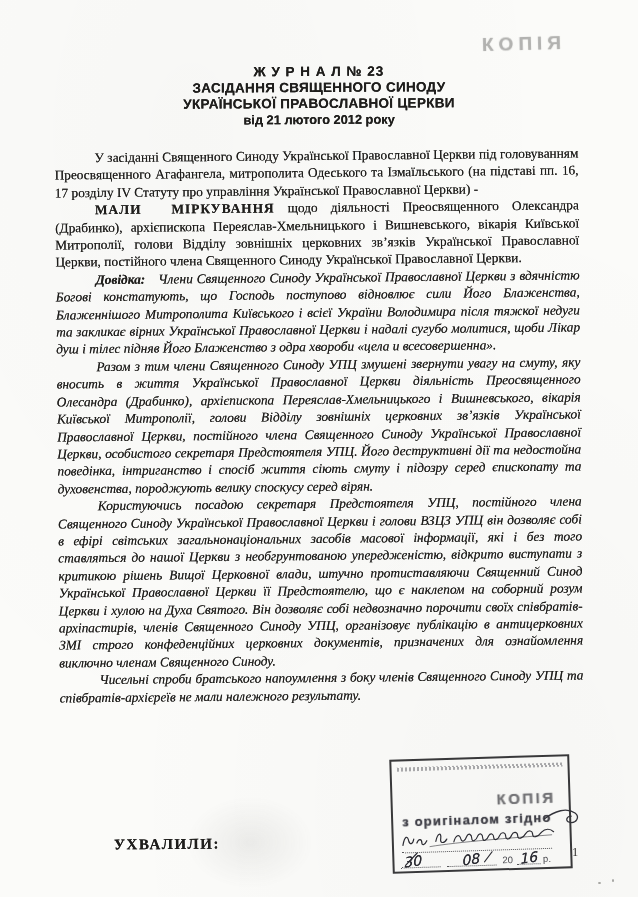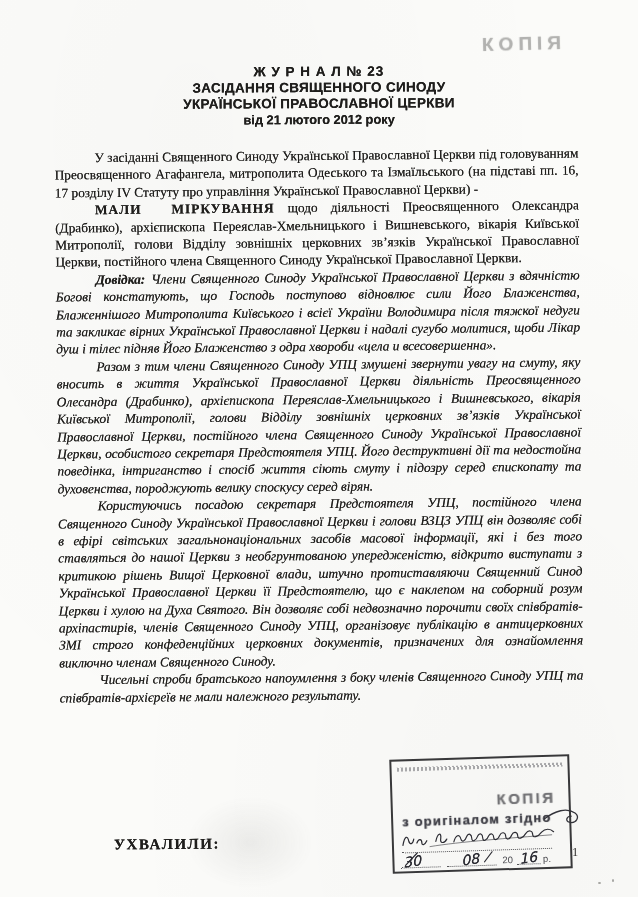--- a/index.html
+++ b/index.html
@@ -33,21 +33,21 @@
   
   .bodytext{
     position:absolute;left:57px;top:147px;width:524px;
     font-size:13.35px;line-height:17.4px;
     text-align:justify;transform:rotate(-0.55deg);
     text-shadow:0 0 0.35px rgba(32,31,29,0.85);
   }
   .bodytext p{margin:0;text-indent:40px;}
   .lead-bold{font-weight:bold;letter-spacing:1px;word-spacing:16px;}
   .ital{font-style:italic;}
-  .lead-bi{font-weight:bold;font-style:italic;margin-right:6px;}
+  .lead-bi{font-weight:bold;font-style:italic;margin-right:13px;}
   
   .resolution{
     position:absolute;left:114px;top:836px;
     font-weight:bold;font-size:15px;letter-spacing:1.5px;
     text-shadow:0 0 0.5px #1a1a1a;transform:rotate(-0.5deg);
   }
   
   .artifact{
     position:absolute;left:185px;top:795px;width:130px;height:95px;
     background:radial-gradient(ellipse at center, rgba(90,90,88,0.09), transparent 68%);

